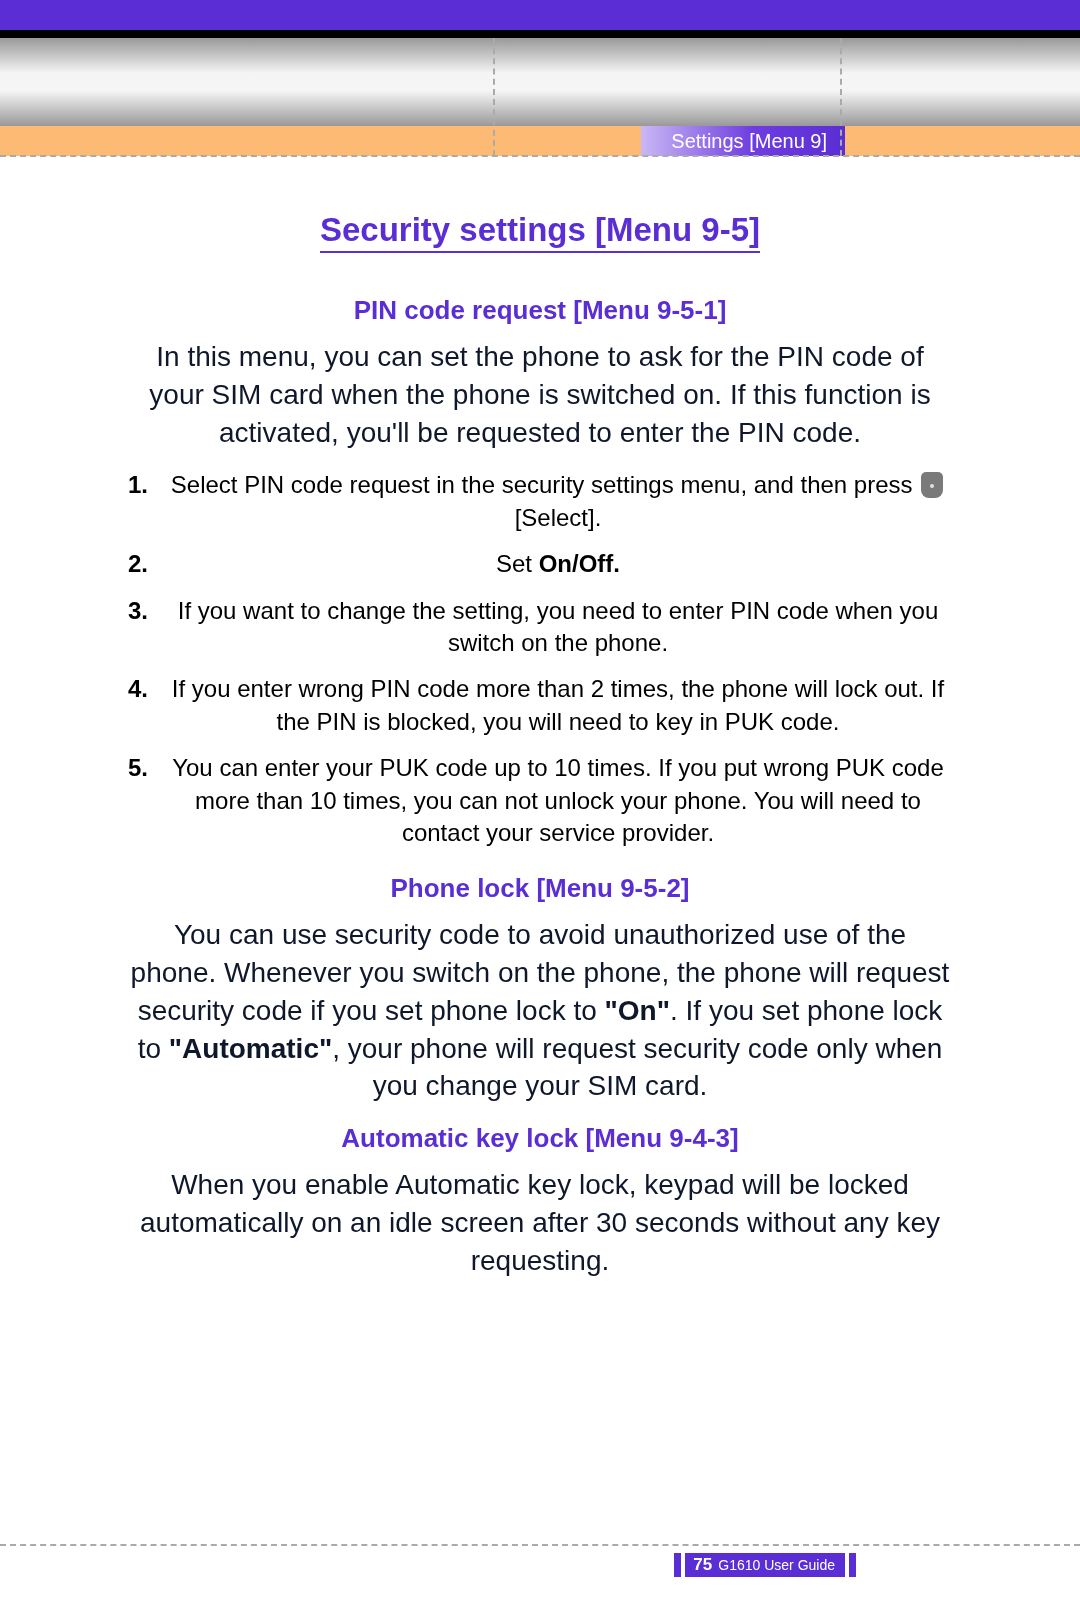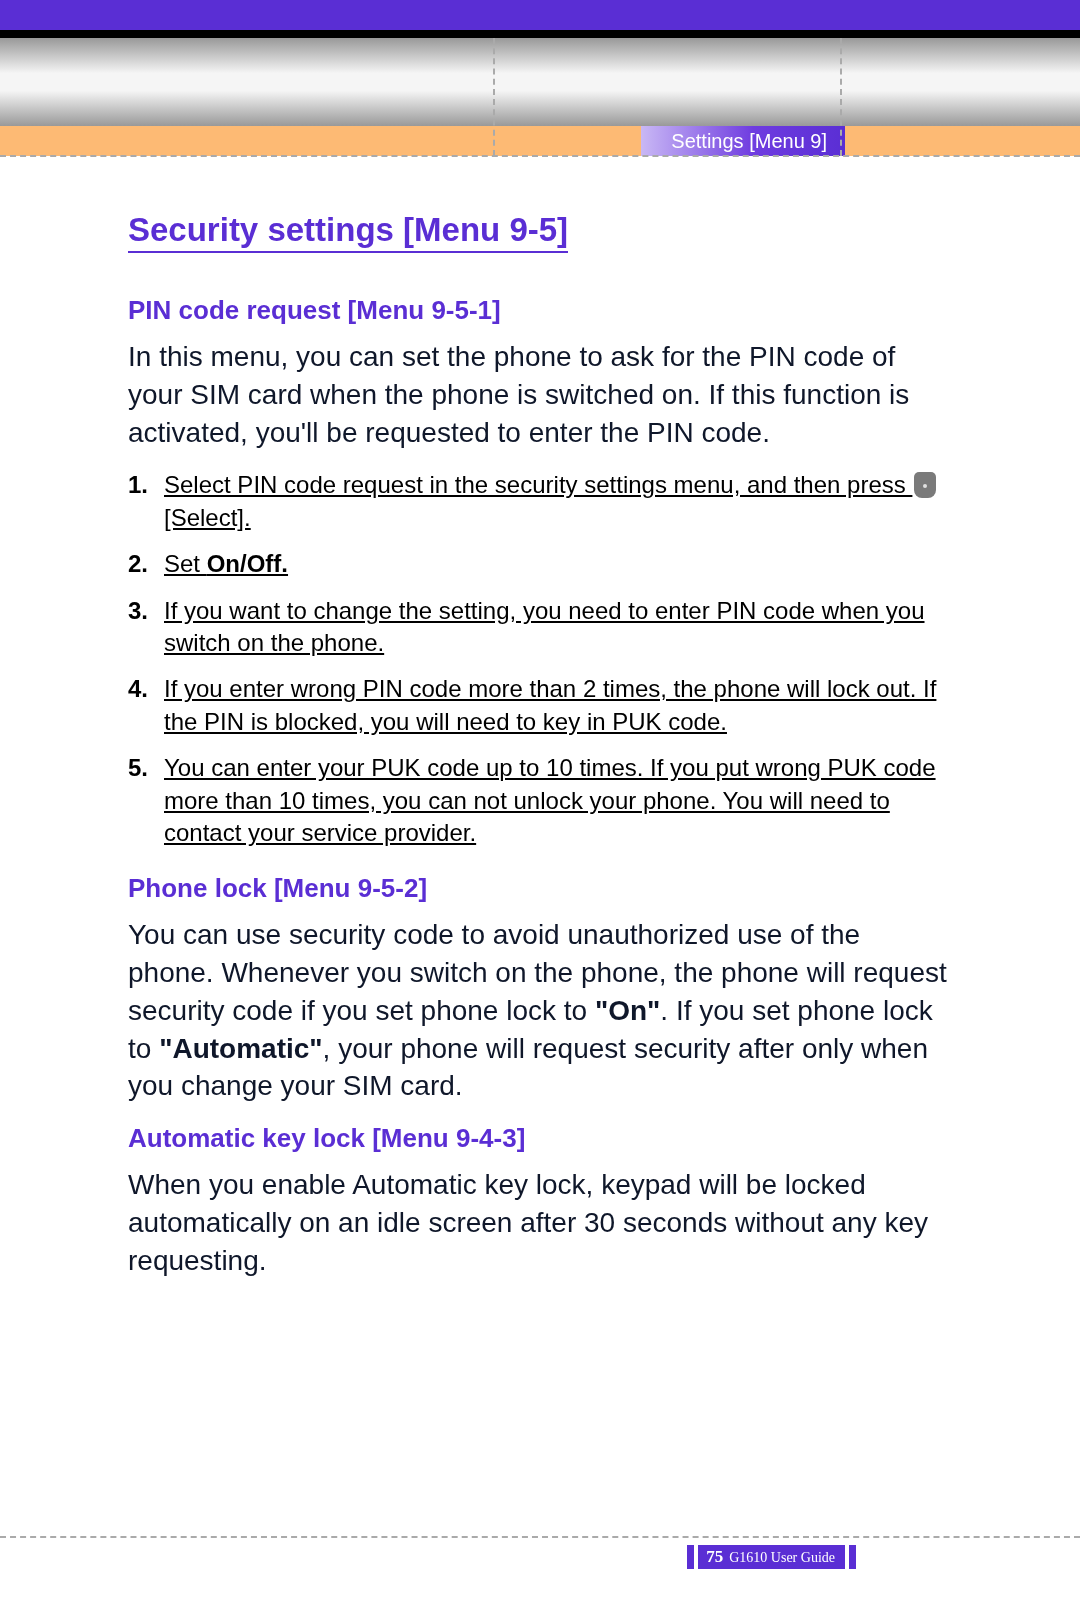--- a/index.html
+++ b/index.html
@@ -52,20 +52,21 @@
     .vdash-top {
       position: absolute;
       top: 38px;
       height: 118px;
       border-left: 2px dashed #aaa;
     }
     .vd1 { left: 493px; }
     .vd2 { left: 840px; }
     .content {
       padding: 55px 128px 0 128px;
+      text-align: center;
     }
     h1.section-title {
       color: #5a2ed4;
       font-size: 33px;
       font-weight: bold;
       border-bottom: 2px solid #5a2ed4;
       display: inline-block;
       padding-bottom: 2px;
       margin-bottom: 26px;
     }
@@ -79,21 +80,20 @@
     p.body {
       font-size: 28px;
       color: #0f172a;
       line-height: 1.35;
       margin-bottom: 18px;
     }
     ol.steps {
       list-style: none;
       counter-reset: step;
       margin-bottom: 24px;
-      text-decoration: underline;
     }
     ol.steps li {
       counter-increment: step;
       font-size: 24px;
       line-height: 1.35;
       margin-bottom: 14px;
       padding-left: 36px;
       position: relative;
     }
     ol.steps li::before {
@@ -118,25 +118,24 @@
       width: 4px;
       height: 4px;
       background: #e0e0e0;
       border-radius: 50%;
       top: 12px;
       left: 9px;
     }
     .bold { font-weight: bold; }
     .footer-dash-area {
       position: absolute;
-      bottom: 8px;
+      bottom: 0;
       left: 0;
       right: 0;
       height: 77px;
-      font-family: Liberation Serif, serif;
     }
     .hdash-bottom {
       position: absolute;
       left: 0;
       right: 0;
       top: 0;
       border-top: 2px dashed #aaa;
     }
     .footer-box {
       position: absolute;
@@ -192,21 +191,21 @@
     <li>
       <span>Set </span><span class="bold">On/Off.</span>
     </li>
     <li>If you want to change the setting, you need to enter PIN code when you switch on the phone.</li>
     <li>If you enter wrong PIN code more than 2 times, the phone will lock out. If the PIN is blocked, you will need to key in PUK code.</li>
     <li>You can enter your PUK code up to 10 times. If you put wrong PUK code more than 10 times, you can not unlock your phone. You will need to contact your service provider.</li>
   </ol>
 
   <h2 class="subsection">Phone lock [Menu 9-5-2]</h2>
   <p class="body">
-    <span>You can use security code to avoid unauthorized use of the phone. Whenever you switch on the phone, the phone will request security code if you set phone lock to </span><span class="bold">"On"</span><span>. If you set phone lock to </span><span class="bold">"Automatic"</span><span>, your phone will request security after only when you change your SIM card.</span>
+    <span>You can use security code to avoid unauthorized use of the phone. Whenever you switch on the phone, the phone will request security code if you set phone lock to </span><span class="bold">"On"</span><span>. If you set phone lock to </span><span class="bold">"Automatic"</span><span>, your phone will request security code only when you change your SIM card.</span>
   </p>
 
   <h2 class="subsection">Automatic key lock [Menu 9-4-3]</h2>
   <p class="body">When you enable Automatic key lock, keypad will be locked automatically on an idle screen after 30 seconds without any key requesting.</p>
 </div>
 
 <div class="footer-dash-area">
   <div class="hdash-bottom"></div>
   <div class="footer-box">
     <span class="footer-page">75</span><span>G1610 User Guide</span>

